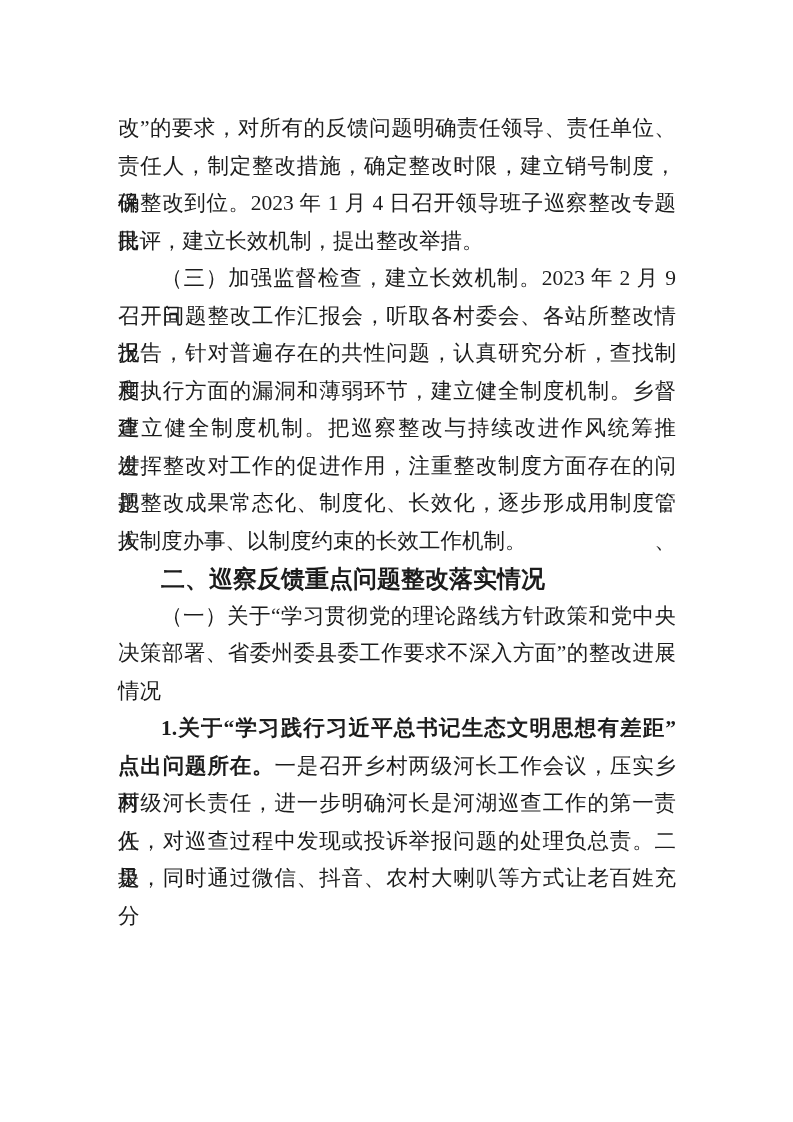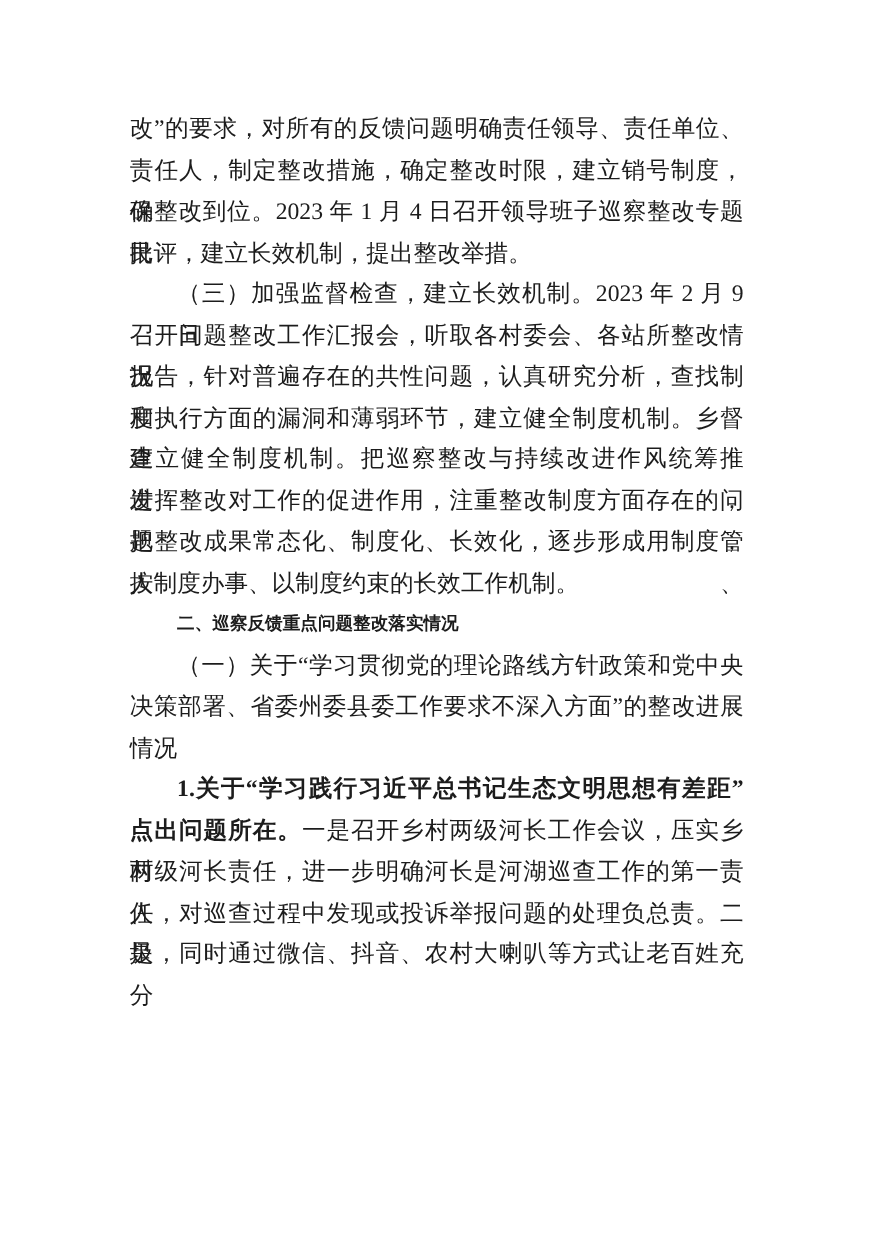--- a/index.html
+++ b/index.html
@@ -11,21 +11,21 @@
     position: relative;
     width: 793px;
     height: 1122px;
     background: #ffffff;
     overflow: hidden;
     font-family: "Liberation Serif", "DejaVu Serif", serif;
   }
   .content {
     position: absolute;
     left: 118px;
-    top: 99px;
+    top: 110px;
     width: 558px;
     color: #1c1c1c;
   }
   .line {
     height: 37.5px;
     line-height: 37.5px;
     font-size: 21.5px;
     white-space: pre-wrap;
     overflow: visible;
   }
@@ -44,21 +44,21 @@
     font-family: "Liberation Serif", "DejaVu Serif", serif;
     font-weight: normal;
   }
   .style-kaiti {
     font-family: "Liberation Serif", "DejaVu Serif", serif;
     font-weight: normal;
   }
   .style-heading-bold {
     font-family: Liberation Sans, sans-serif;
     font-weight: bold;
-    font-size: 16px;
+    font-size: 24px;
   }
   .run-bold {
     font-weight: bold;
   }
 </style>
 </head>
 <body>
 
 <div class="page">
   <div class="content" id="document-body">

